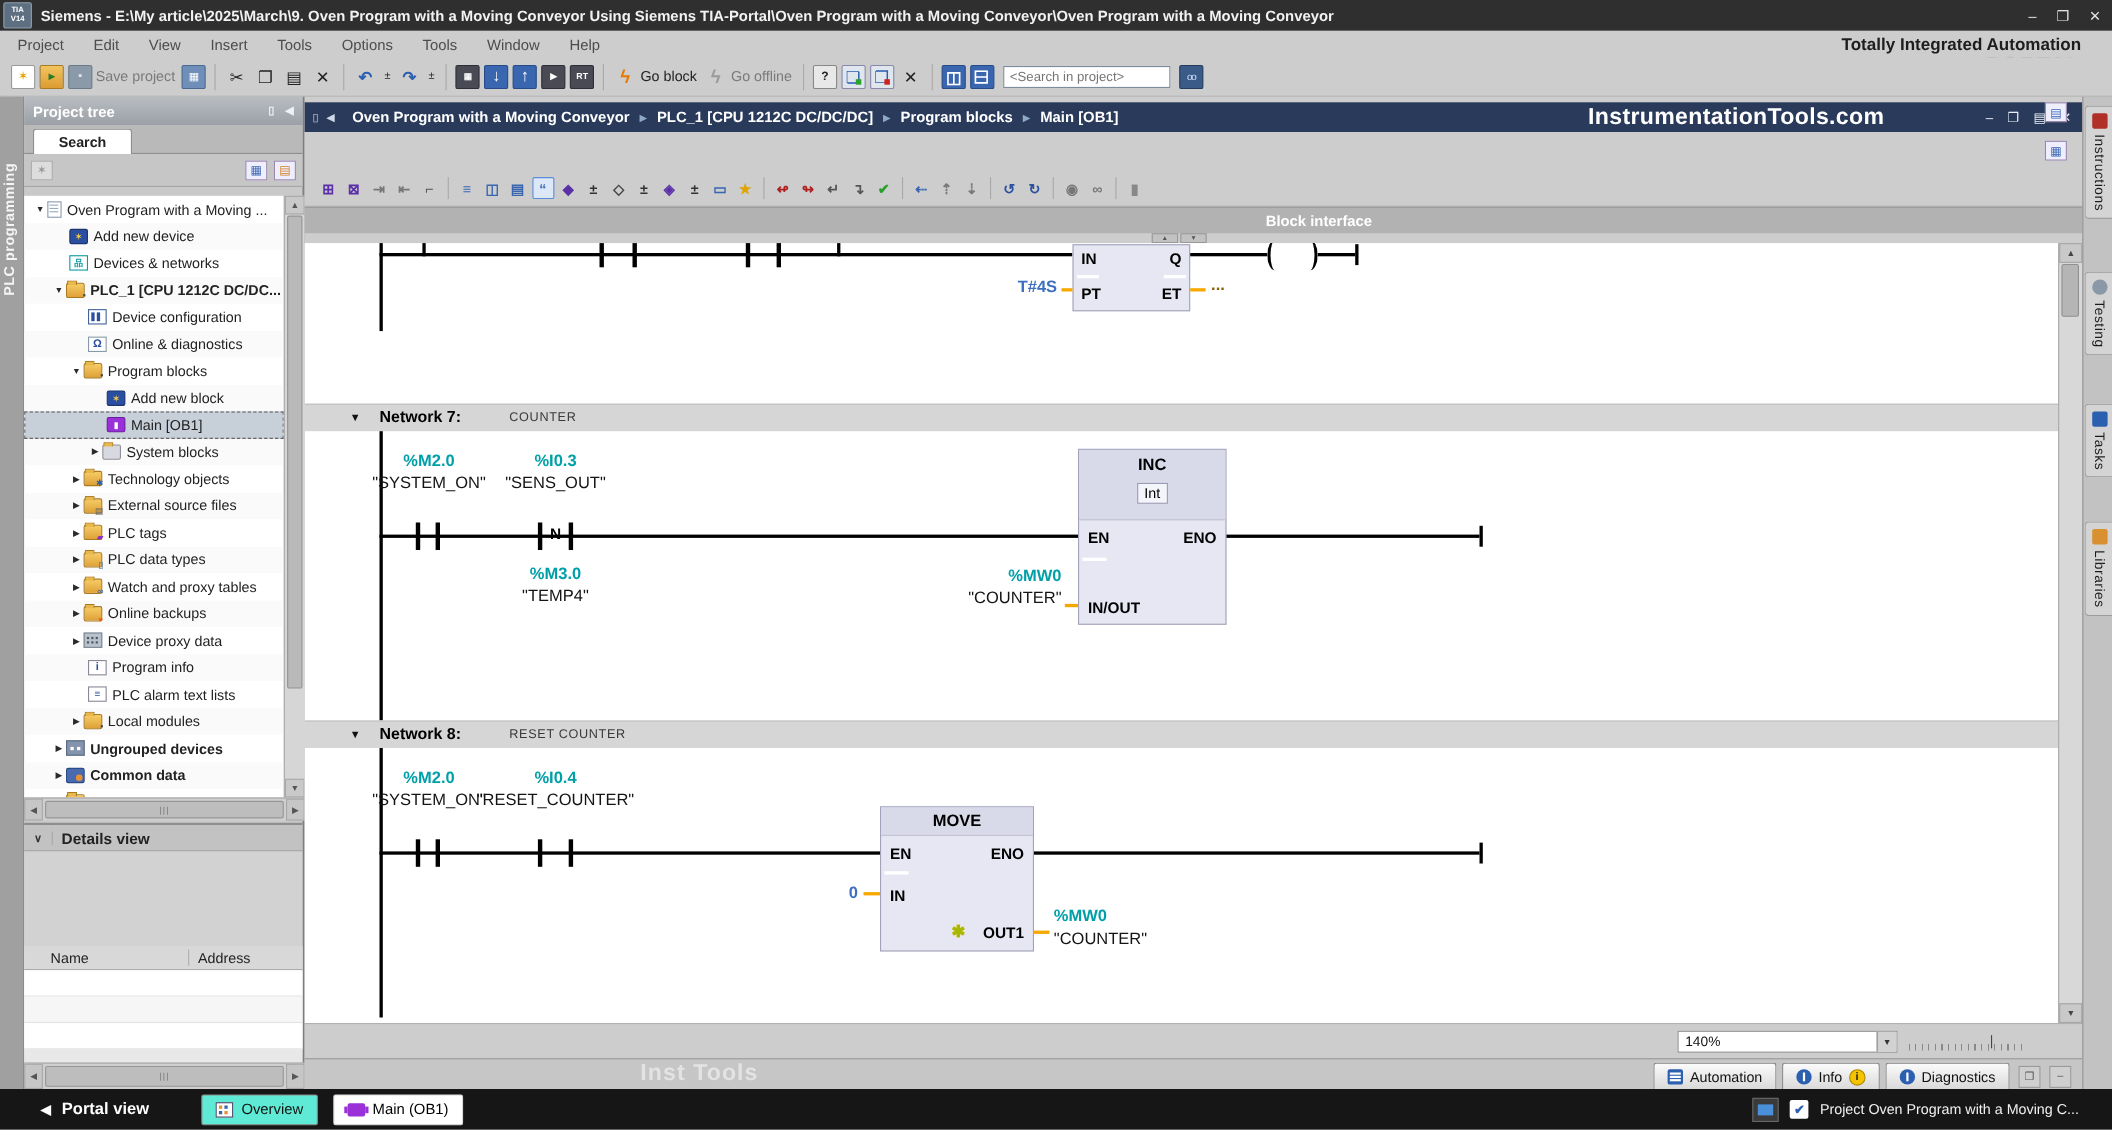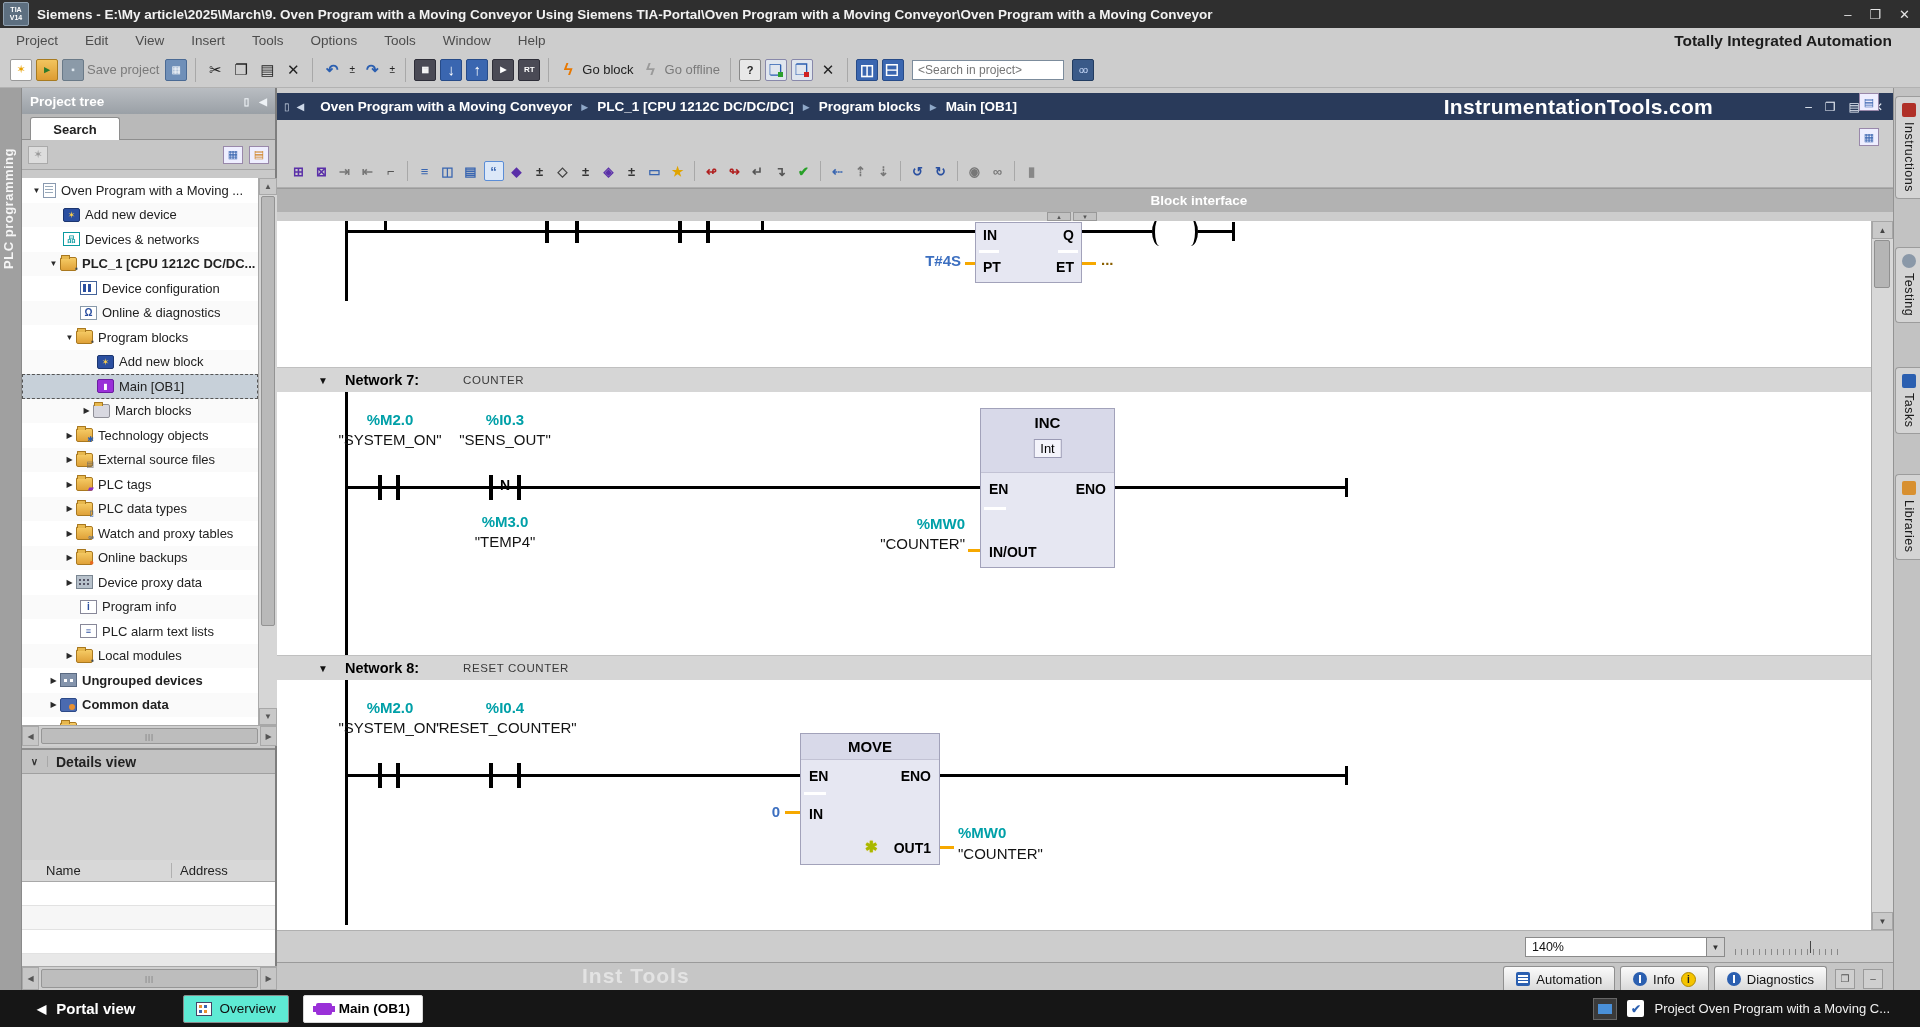--- a/index.html
+++ b/index.html
@@ -180,21 +180,21 @@
   .ric.lib{background:#d89030;}
   .rtab .rlabel{writing-mode:vertical-rl;font-size:12.5px;color:#1c1c1c;letter-spacing:.5px;}
   .mt8{margin-top:8px;}.mt48{margin-top:48px;}.mt44{margin-top:44px;}.mt40{margin-top:40px;}
 
   
   .statusbar{position:absolute;left:0;top:990px;width:1920px;height:37px;background:#161616;display:flex;align-items:center;}
   .portal{margin-left:37px;color:#fff;font-weight:bold;font-size:15px;display:flex;align-items:center;gap:10px;}
   .portal .pa{font-size:12px;}
   .sb-btn{height:28px;display:inline-flex;align-items:center;gap:7px;padding:0 12px;border-radius:2px;font-size:13.5px;}
   .sb-overview{margin-left:48px;background:#5eead4;border:1px solid #8a8a8a;color:#111;}
-  .sb-main{margin-left:14px;background:#fff;border:1px solid #d8d8d8;color:#000;font-weight:bold;}
+  .sb-main{margin-left:14px;background:#fff;border:1px solid #d8d8d8;color:#000;font-weight:normal;}
   .ov-ic{width:16px;height:14px;background:#fff;border:1px solid #446;position:relative;}
   .ov-ic::after{content:"";position:absolute;left:2px;top:2px;width:3px;height:3px;background:#e89030;box-shadow:5px 0 0 #3a66b0,0 5px 0 #3a66b0,5px 5px 0 #e89030;}
   .ob-ic{width:16px;height:12px;background:#9a30d8;border-radius:2px;position:relative;}
   .ob-ic::after{content:"";position:absolute;left:-3px;top:3px;width:3px;height:6px;background:#9a30d8;box-shadow:19px 0 0 #9a30d8;}
   .sb-right{position:absolute;right:30px;display:flex;align-items:center;gap:10px;}
   .mon-ic{width:24px;height:22px;background:#3a3a3a;border:1px solid #666;display:inline-flex;align-items:center;justify-content:center;}
   .mon-ic::after{content:"";width:14px;height:10px;background:#4a90d8;}
   .chk{width:17px;height:17px;background:#fff;border-radius:2px;color:#2b5fb0;font-weight:bold;font-size:12px;display:inline-flex;align-items:center;justify-content:center;}
   .sb-status{color:#f0f0f0;font-size:13px;white-space:nowrap;}
 </style>
@@ -335,21 +335,21 @@
           <span class="ti bluebox">✶</span>
           <span class="tl">Add new block</span>
         </div>
       <div class="trow p75 sel">
           <span class="ti ob">▮</span>
           <span class="tl">Main [OB1]</span>
         </div>
       <div class="trow p58">
           <span class="exp">▶</span>
           <span class="ti fold" style="background:#d8d8e0;border-color:#909098"></span>
-          <span class="tl">March blocks</span>
+          <span class="tl">System blocks</span>
         </div>
       <div class="trow p41">
           <span class="exp">▶</span>
           <span class="ti fold">
             <span class="ov" style="color:#2b5fb0">✱</span>
           </span>
           <span class="tl">Technology objects</span>
         </div>
       <div class="trow p41">
           <span class="exp">▶</span>

